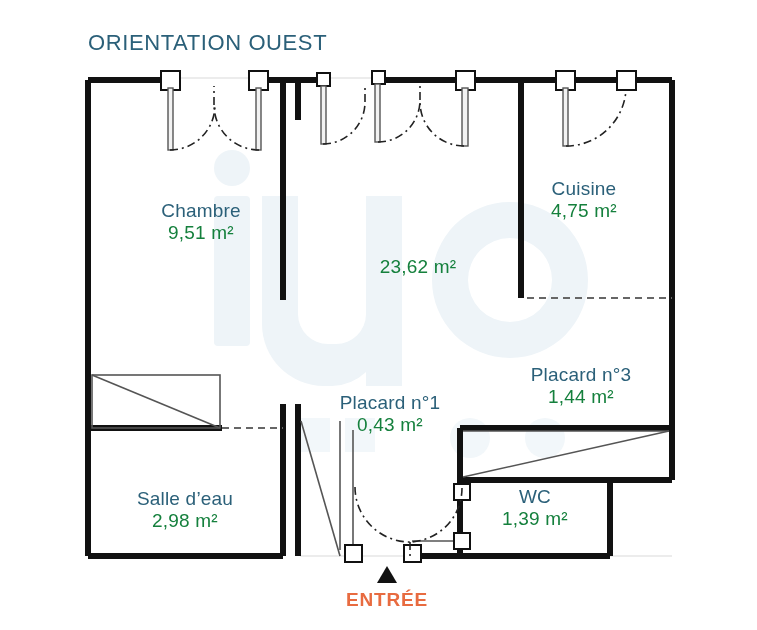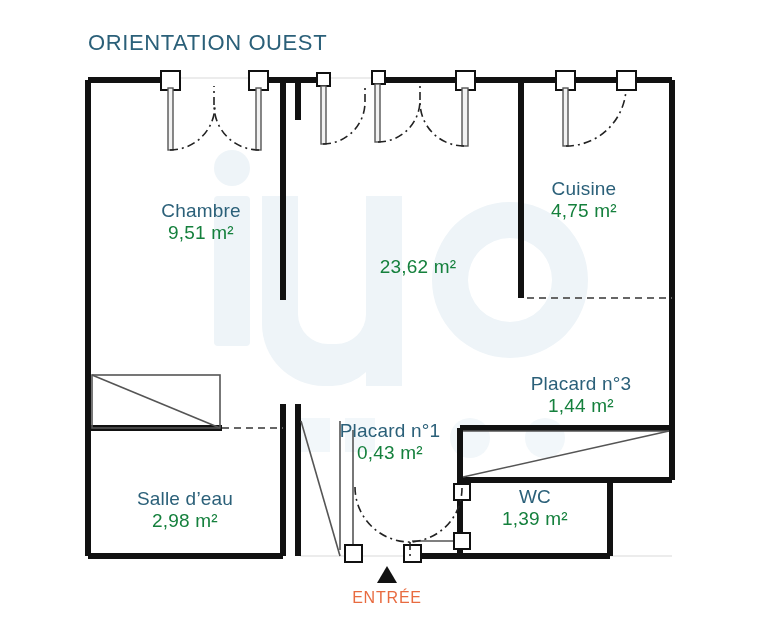--- a/index.html
+++ b/index.html
@@ -57,23 +57,24 @@
     font-size: 22px;
     letter-spacing: 0.6px;
     white-space: nowrap;
   }
   .entry-lbl {
     position: absolute;
     left: 387px;
     top: 589px;
     transform: translateX(-50%);
     color: #e86b40;
-    font-size: 16px;
+    font-size: 19px;
     letter-spacing: 0.8px;
     white-space: nowrap;
+    font-weight: bold;
   }
 </style>
 </head>
 <body>
 
 <div id="plan-root">
 
   <svg id="plan-svg" viewBox="0 0 757 630">
 
     <g opacity="1">
@@ -258,26 +259,26 @@
   <div class="lbl" style="left:584px; top:178px;">
     <span class="name">Cuisine</span>
     <span class="area">4,75 m²</span>
   </div>
 
   <div class="lbl" style="left:418px; top:256px;">
     <span class="area">23,62 m²</span>
   </div>
 
 
-  <div class="lbl" style="left:581px; top:373px;">
+  <div class="lbl" style="left:581px; top:364px;">
     <span class="name">Placard n°3</span>
     <span class="area">1,44 m²</span>
   </div>
 
-  <div class="lbl" style="left:390px; top:420px;">
+  <div class="lbl" style="left:390px; top:392px;">
     <span class="name">Placard n°1</span>
     <span class="area">0,43 m²</span>
   </div>
 
   <div class="lbl" style="left:185px; top:488px;">
     <span class="name">Salle d’eau</span>
     <span class="area">2,98 m²</span>
   </div>
 
   <div class="lbl" style="left:535px; top:486px;">

